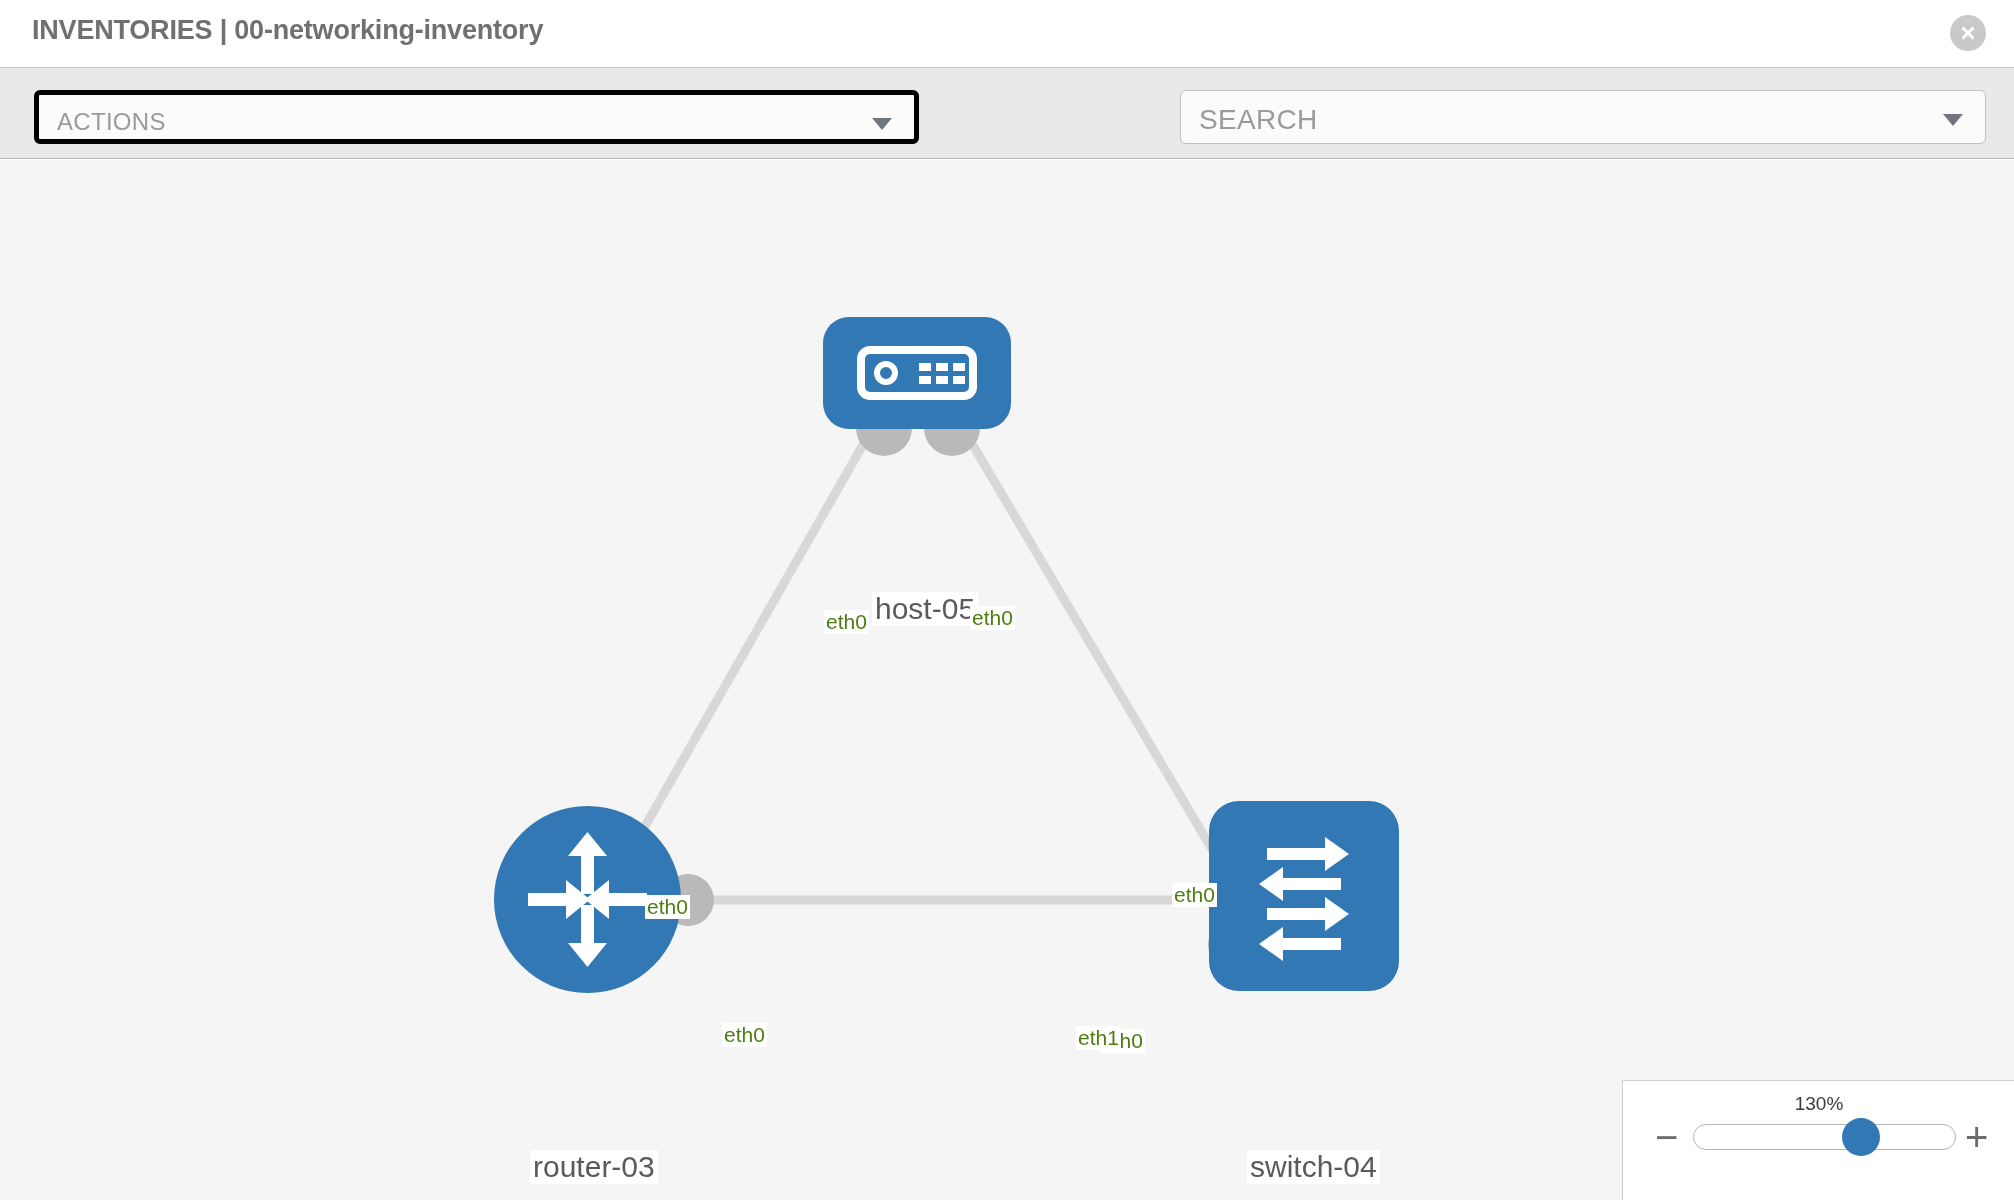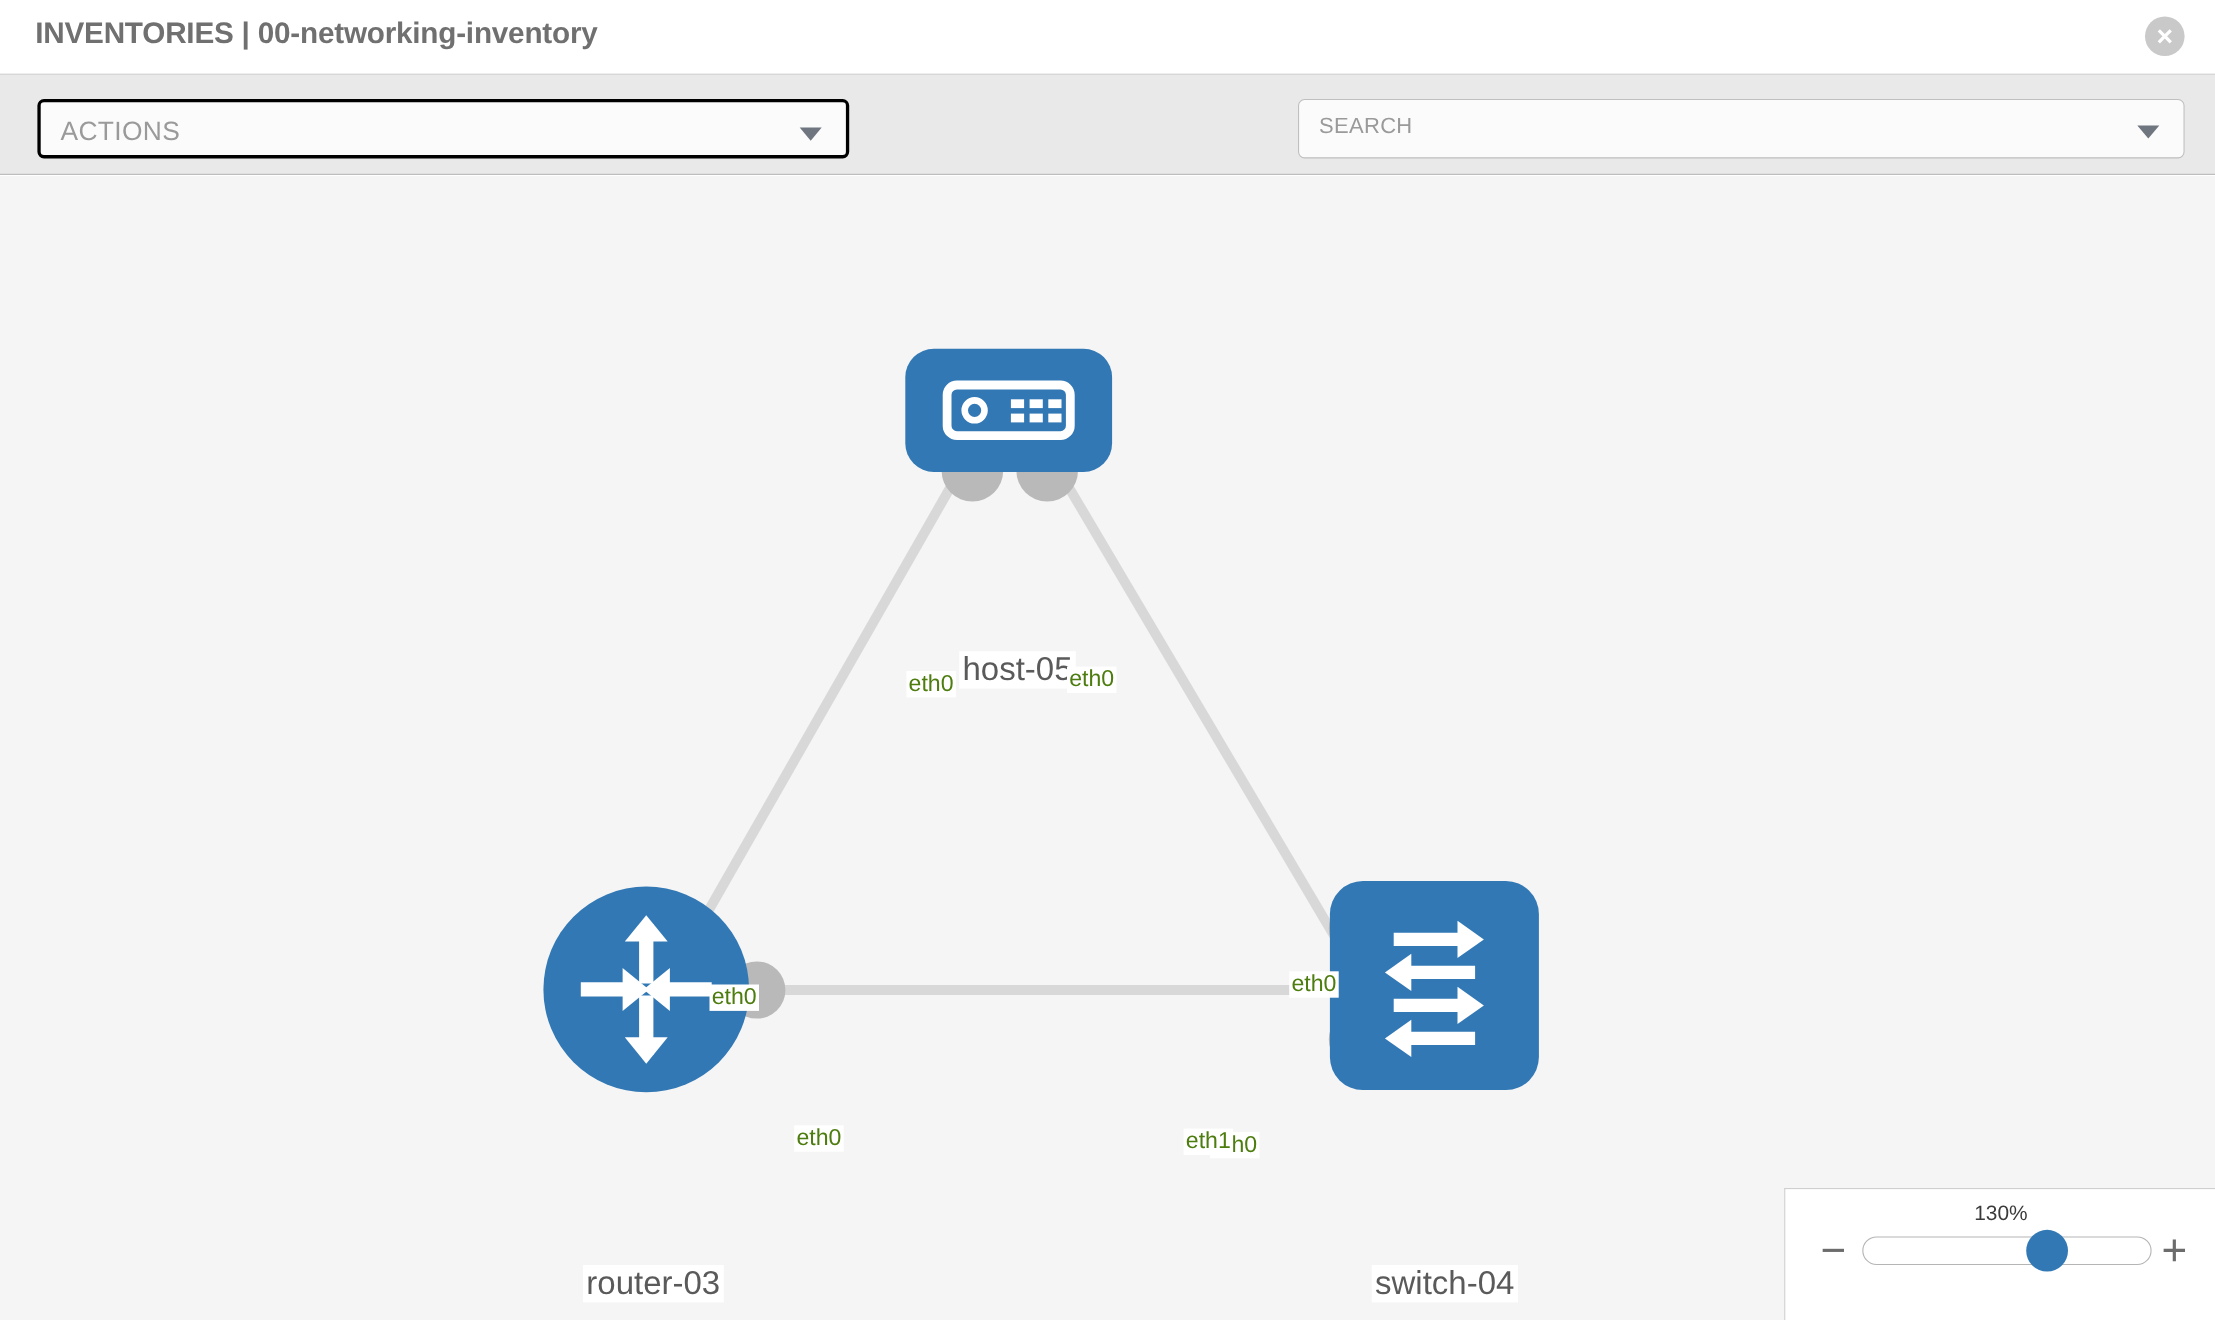--- a/index.html
+++ b/index.html
@@ -30,23 +30,23 @@
   .close-btn svg { display: block; }
 
   
   .toolbar {
     position: absolute; left: 0; top: 68px; width: 2014px; height: 91px;
     background: #e9e9e9;
     border-bottom: 1px solid #b9b9b9;
   }
   .actions-select {
     position: absolute; left: 34px; top: 22px;
-    width: 738px; height: 54px;
+    width: 885px; height: 54px;
     background: #fbfbfb;
-    border: 3px solid #000000; border-radius: 6px;
+    border: 5px solid #000000; border-radius: 6px;
     cursor: pointer;
     text-decoration: underline;
   }
   .actions-label {
     position: absolute; left: 18px; top: 13px;
     font-size: 24px; color: #9a9a9a; letter-spacing: 0.3px;
   }
   .caret {
     position: absolute; right: 22px; top: 23px;
     width: 0; height: 0;
@@ -63,21 +63,21 @@
 
   .search-box {
     position: absolute; left: 1180px; top: 22px;
     width: 806px; height: 54px;
     background: #fbfbfb;
     border: 1px solid #bfbfbf; border-radius: 6px;
     cursor: text;
   }
   .search-label {
     position: absolute; left: 18px; top: 13px;
-    font-size: 20px; color: #9a9a9a; letter-spacing: 0.3px;
+    font-size: 28px; color: #9a9a9a; letter-spacing: 0.3px;
   }
 
   
   .canvas {
     position: absolute; left: 0; top: 160px;
     width: 2014px; height: 1040px;
     background: #f5f5f5;
     overflow: hidden;
   }
   .topology { position: absolute; left: 0; top: 0; width: 2014px; height: 1040px; }

